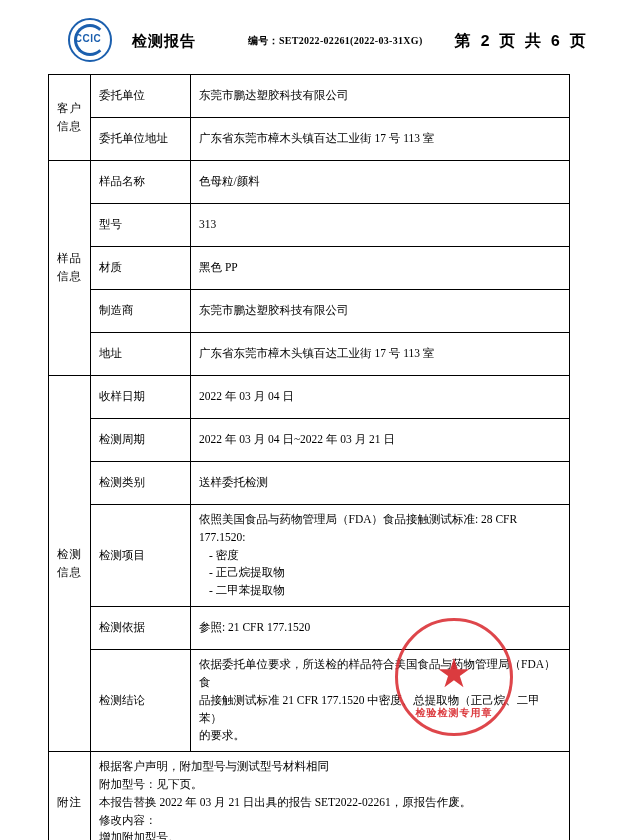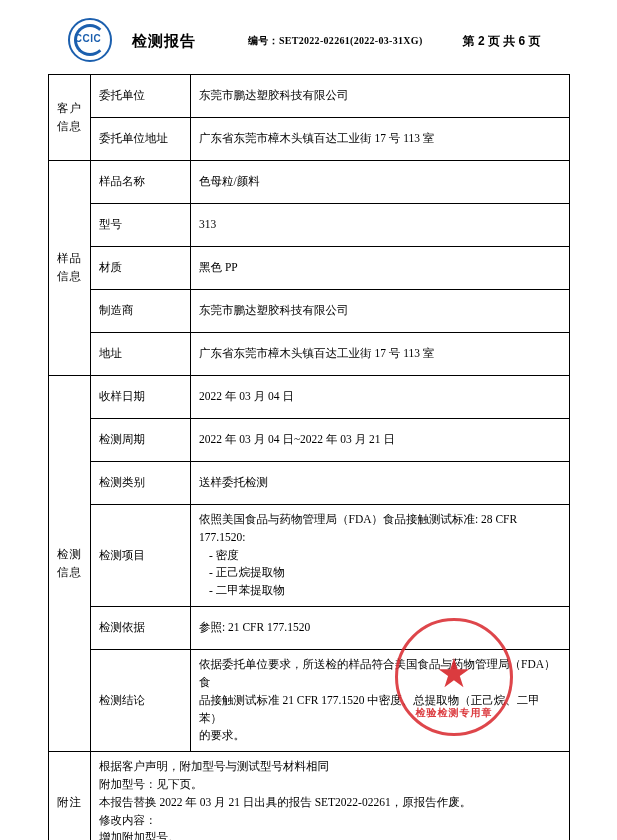--- a/index.html
+++ b/index.html
@@ -74,24 +74,24 @@
   }
   .report-no {
     font-size: 10px;
     font-weight: bold;
     letter-spacing: 0.3px;
   }
   .report-no .label {
     font-family: "DejaVu Sans", "Liberation Sans", sans-serif;
   }
   .page-no {
-    font-size: 12px;
-    font-weight: bold;
-    margin-left: 40px;
-    font-family: Liberation Sans, sans-serif;
+    font-size: 16px;
+    font-weight: bold;
+    margin-left: 32px;
+    font-family: Liberation Mono, monospace;
   }
 
   
   table.main {
     border-collapse: collapse;
     width: 522px;
     margin-left: 48px;
     table-layout: fixed;
   }
   table.main td {

